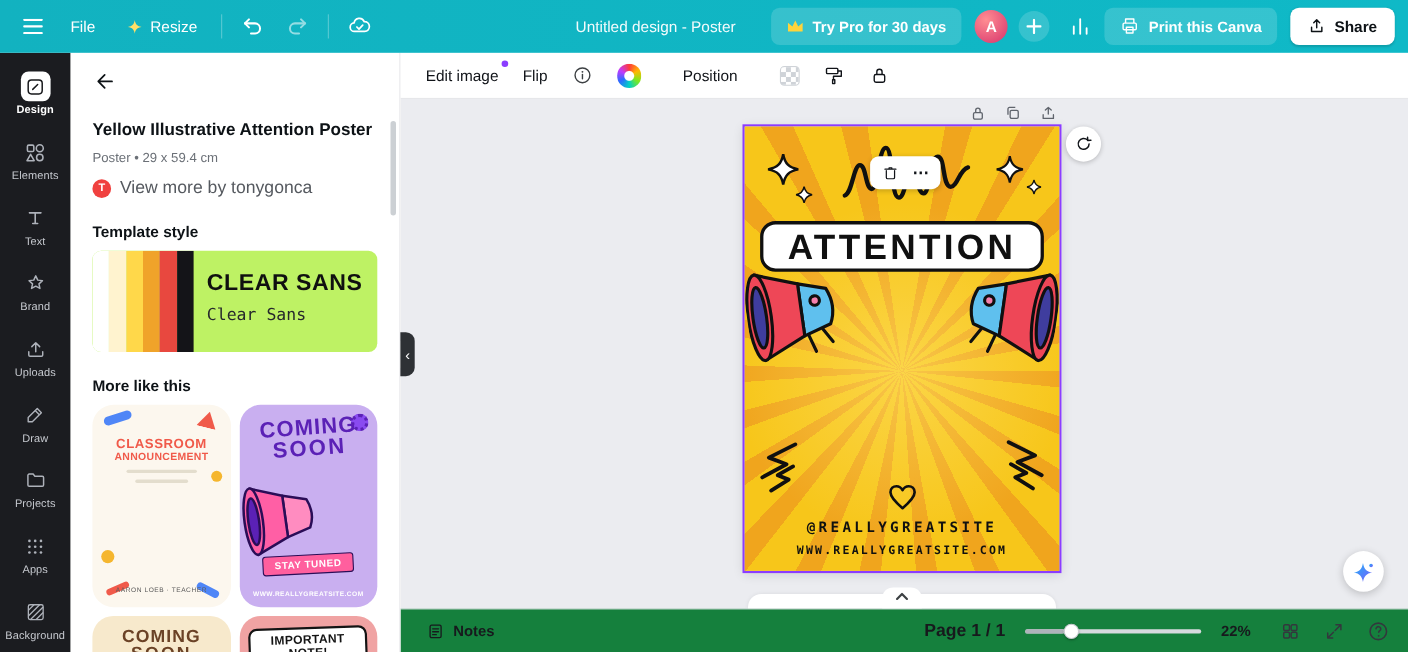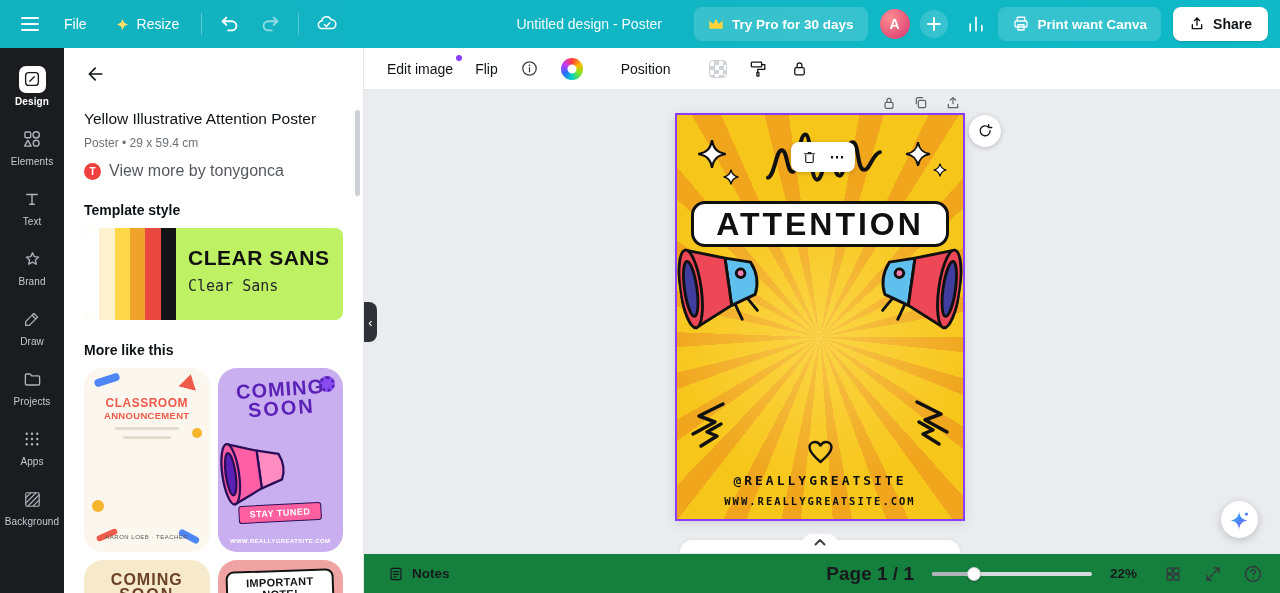--- a/index.html
+++ b/index.html
@@ -33,21 +33,21 @@
     justify-content:center; gap:3px; color:#aeb2ba; }
   .side-item .ibox { width:27px; height:27px; display:flex; align-items:center; justify-content:center; border-radius:7px; }
   .side-item .lbl { font-size:10px; letter-spacing:.1px; color:#c6c9cf; }
   .side-item.active .ibox { background:#fff; color:#17181b; }
   .side-item.active .lbl { color:#fff; font-weight:700; }
 
   
   .panel { position:absolute; left:64px; top:48px; width:300px; height:545px; background:#fff;
     border-right:1px solid #e8e9eb; overflow:hidden; padding:0 20px; z-index:10; }
   .back-btn { margin-top:14px; width:24px; height:24px; display:flex; align-items:center; justify-content:center; border-radius:6px; }
-  .panel-title { margin-top:24px; font-size:15.5px; font-weight:400; color:#0d1216; white-space:nowrap; }
+  .panel-title { margin-top:24px; font-size:15.5px; font-weight:700; color:#0d1216; white-space:nowrap; }
   .panel-meta { margin-top:8px; font-size:12px; color:#6b7077; }
   .creator-row { margin-top:12px; display:flex; align-items:center; gap:8px; }
   .creator-avatar { width:17px; height:17px; border-radius:50%; background:#f0413f; color:#fff;
     font-size:10px; font-weight:700; display:flex; align-items:center; justify-content:center; }
   .creator-name { font-size:16px; color:#55595f; }
   .sect-heading { margin-top:22px; font-size:14px; font-weight:700; color:#0d1216; }
   .style-card { margin-top:10px; height:92px; background:#bef264; border-radius:8px; display:flex; overflow:hidden; }
   .stripes { display:flex; width:92px; height:92px; flex:none; }
   .stripes div { flex:1; }
   .style-text { padding:18px 0 0 12px; overflow:hidden; }
@@ -156,21 +156,21 @@
   .caret-knob { position:absolute; left:438px; top:444px; width:36px; height:20px; background:#fff;
     border-radius:10px 10px 0 0; display:flex; align-items:flex-start; justify-content:center; padding-top:4px; z-index:6; }
   .assistant-btn { position:absolute; left:857px; top:411px; width:37px; height:37px; border-radius:50%;
     background:#fff; box-shadow:0 2px 8px rgba(0,0,0,.2); display:flex; align-items:center; justify-content:center; z-index:6; }
 
   
   .statusbar { height:40px; background:#15803d; border-top:1px solid #e6e7ea; display:flex; align-items:center;
     padding:0 16px; gap:18px; flex:none; }
   .notes-btn { display:flex; align-items:center; gap:8px; font-size:13.5px; font-weight:600; color:#17191d; padding:6px 8px; border-radius:6px; }
   .sb-spacer { flex:1; }
-  .page-indicator { font-size:19px; font-weight:600; color:#17191d; }
+  .page-indicator { font-size:16px; font-weight:600; color:#17191d; }
   .zoom-slider { width:160px; height:16px; display:flex; align-items:center; position:relative; }
   .zoom-track { width:100%; height:4px; border-radius:2px; background:#d6dade; }
   .zoom-fill { position:absolute; left:0; width:22%; height:4px; border-radius:2px; background:#aeb3ba; }
   .zoom-knob { position:absolute; left:22%; top:1px; width:14px; height:14px; border-radius:50%; background:#fff;
     border:1px solid #c6cacf; box-shadow:0 1px 2px rgba(0,0,0,.3); }
   .zoom-val { font-size:13.5px; font-weight:600; color:#17191d; width:34px; }
   .sb-icon { width:22px; height:22px; display:flex; align-items:center; justify-content:center; color:#33373d; }
 
   svg { display:block; }
 </style>
@@ -235,21 +235,21 @@
       <svg data-interactable="false" width="20" height="20" viewBox="0 0 24 24" fill="none" stroke="#fff" stroke-width="2" stroke-linecap="round">
           <path d="M5 20V12M12 20V4M19 20v-6"></path>
         </svg>
     </div>
     <div class="pill" data-interactable="true">
       <svg data-interactable="false" width="18" height="18" viewBox="0 0 24 24" fill="none" stroke="#fff" stroke-width="1.7" stroke-linejoin="round">
           <path d="M7 8V3h10v5"></path>
           <rect x="4" y="8" width="16" height="8" rx="1.5"></rect>
           <rect x="8" y="13" width="8" height="7"></rect>
         </svg>
-      <span data-interactable="false">Print want Canva</span>
+      <span data-interactable="false">Print this Canva</span>
     </div>
     <div class="share-pill" data-interactable="true">
       <svg data-interactable="false" width="16" height="16" viewBox="0 0 24 24" fill="none" stroke="#0d1216" stroke-width="2" stroke-linecap="round" stroke-linejoin="round">
           <path d="M12 14V4M8 7l4-4 4 4"></path>
           <path d="M5 13v6h14v-6"></path>
         </svg>
       <span data-interactable="false">Share</span>
     </div>
   </header>
 
@@ -282,20 +282,29 @@
         </span>
       <span class="lbl" data-interactable="false">Text</span>
     </div>
     <div class="side-item" data-interactable="true">
       <span class="ibox">
           <svg data-interactable="false" width="19" height="19" viewBox="0 0 24 24" fill="none" stroke="currentColor" stroke-width="1.7" stroke-linejoin="round">
             <path d="M12 3.5l2.3 4.9 5.4.6-4 3.7 1.1 5.3L12 15.3 7.2 18l1.1-5.3-4-3.7 5.4-.6Z"></path>
           </svg>
         </span>
       <span class="lbl" data-interactable="false">Brand</span>
+    </div>
+    <div class="side-item" data-interactable="true">
+      <span class="ibox">
+          <svg data-interactable="false" width="19" height="19" viewBox="0 0 24 24" fill="none" stroke="currentColor" stroke-width="1.7" stroke-linecap="round" stroke-linejoin="round">
+            <path d="M12 15V4.5M7.5 9L12 4.5 16.5 9"></path>
+            <path d="M4 15v3.5A1.5 1.5 0 005.5 20h13a1.5 1.5 0 001.5-1.5V15"></path>
+          </svg>
+        </span>
+      <span class="lbl" data-interactable="false">Uploads</span>
     </div>
     <div class="side-item" data-interactable="true">
       <span class="ibox">
           <svg data-interactable="false" width="18" height="18" viewBox="0 0 24 24" fill="none" stroke="currentColor" stroke-width="1.7" stroke-linejoin="round">
             <path d="M14.5 4.5l5 5L8.5 20.5H3.5v-5Z"></path>
             <path d="M12 7l5 5"></path>
           </svg>
         </span>
       <span class="lbl" data-interactable="false">Draw</span>
     </div>

